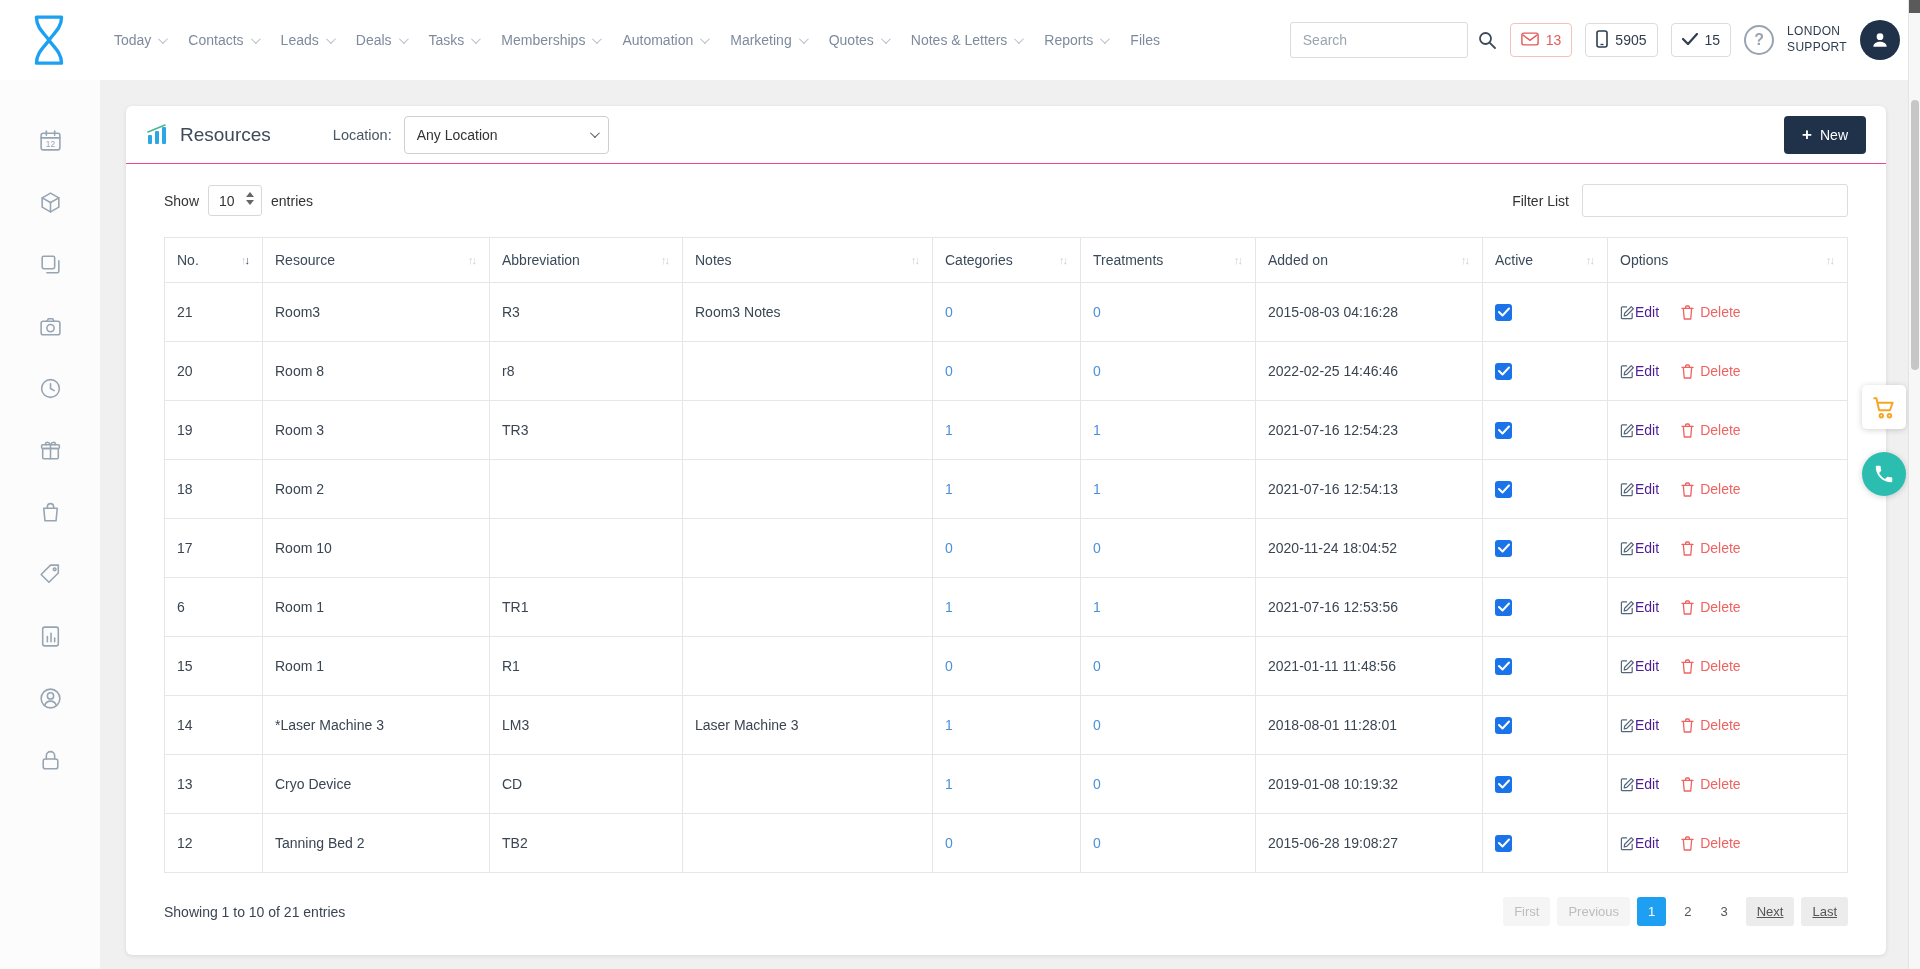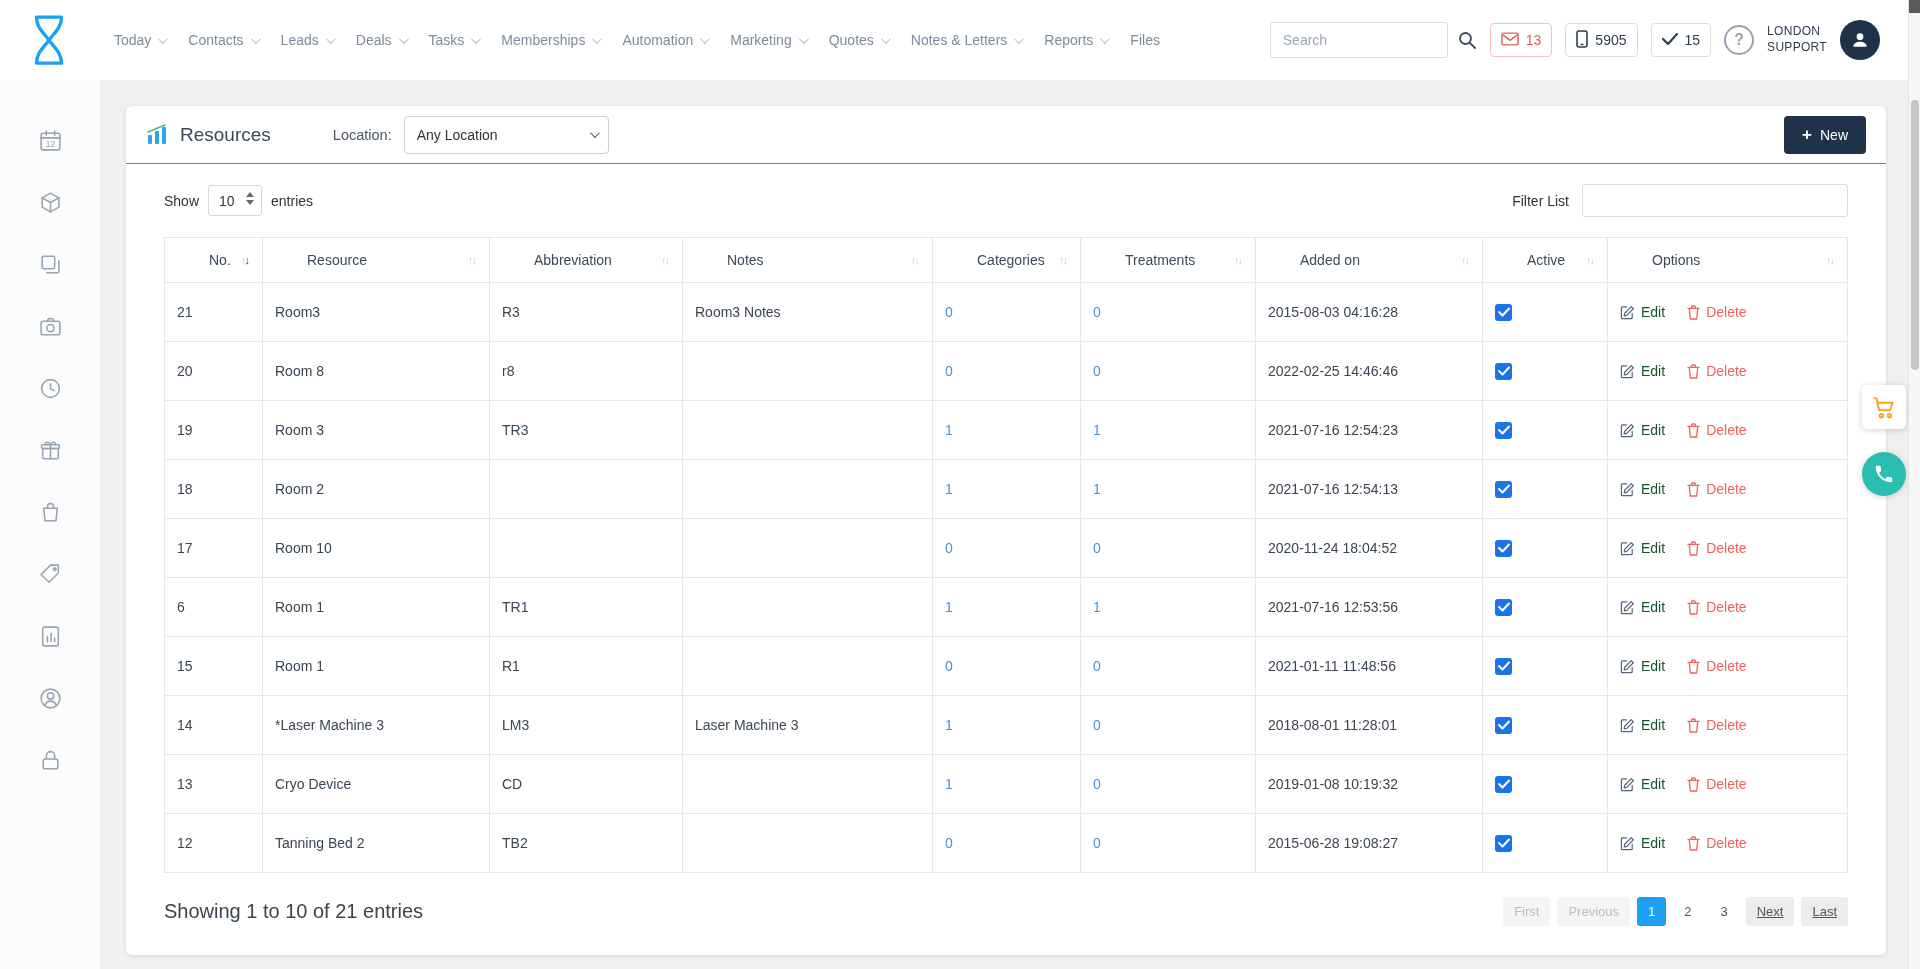--- a/index.html
+++ b/index.html
@@ -1,20 +1,20 @@
 <!DOCTYPE html>
 <html><head>
 <meta charset="utf-8">
 <style>
   * { box-sizing: border-box; margin: 0; padding: 0; }
   html, body { width: 1920px; height: 969px; overflow: hidden; }
   body { font-family: "Liberation Sans", sans-serif; background: #fff; color: #3a4552; }
 
   
-  .topnav { height: 80px; background: #fff; display: flex; align-items: center; padding: 0 40px 0 26px; position: relative; z-index: 5; }
+  .topnav { height: 80px; background: #fff; display: flex; align-items: center; padding: 0 20px 0 26px; position: relative; z-index: 5; }
   .logo { width: 46px; height: 54px; margin-right: 42px; flex: 0 0 auto; cursor: pointer; }
   .menu { display: flex; align-items: center; gap: 23px; white-space: nowrap; }
   .menu-item { display: flex; align-items: center; gap: 7px; color: #7d8b9d; font-size: 14px; cursor: pointer; }
   .chevron { width: 7px; height: 7px; border-right: 1.6px solid #b4bdc9; border-bottom: 1.6px solid #b4bdc9; transform: rotate(45deg) translateY(-2px); display: inline-block; }
   .nav-right { margin-left: auto; display: flex; align-items: center; gap: 13px; }
   .search-wrap { display: flex; align-items: center; gap: 9px; }
   .search-input { width: 178px; height: 36px; border: 1px solid #dcdcdc; border-radius: 3px; padding: 0 12px; font-size: 14px; color: #444; outline: none; font-family: "Liberation Sans", sans-serif; }
   .search-input::placeholder { color: #9aa6b2; }
   .search-btn { background: none; border: none; cursor: pointer; display: flex; align-items: center; }
   .nav-badge { display: flex; align-items: center; gap: 7px; height: 34px; padding: 0 10px; border-radius: 4px; font-size: 14px; cursor: pointer; background: #fff; }
@@ -53,33 +53,33 @@
   .filter-input { width: 266px; height: 33px; border: 1px solid #dcdcdc; border-radius: 3px; outline: none; padding: 0 10px; font-size: 14px; font-family: "Liberation Sans", sans-serif; }
 
   
   .table-wrap { padding: 0 38px; flex: 0 0 auto; }
   table { width: 100%; border-collapse: collapse; font-size: 14px; color: #3a4552; table-layout: fixed; }
   th, td { border: 1px solid #e6e6e6; text-align: left; }
   th { padding: 14px 12px; font-weight: normal; color: #3b4a5a; cursor: pointer; }
   th:nth-child(1){width:98px} th:nth-child(2){width:227px} th:nth-child(3){width:193px}
   th:nth-child(4){width:250px} th:nth-child(5){width:148px} th:nth-child(6){width:175px}
   th:nth-child(7){width:227px} th:nth-child(8){width:125px}
-  .th-inner { display: flex; align-items: center; justify-content: space-between; margin-left: 32px; }
+  .th-inner { display: flex; align-items: center; justify-content: space-between; }
   .sort-icons { font-size: 11px; color: #c9d0d8; letter-spacing: -2px; padding-right: 2px; }
   .sort-icons .active { color: #3f4c5c; }
   td { padding: 0 12px; height: 59px; }
   .cell-link { color: #4a90d9; cursor: pointer; text-decoration: none; }
   .checkbox { width: 17px; height: 17px; border-radius: 3px; background: #1a73e8; display: inline-flex; align-items: center; justify-content: center; cursor: pointer; }
   .c-options-inner { display: flex; align-items: center; gap: 22px; }
-  .edit-link { display: inline-flex; align-items: center; gap: 6px; color: #14532d; cursor: pointer; }
+  .edit-link { display: inline-flex; align-items: center; color: #4c1d95; cursor: pointer; }
   .delete-link { display: inline-flex; align-items: center; gap: 6px; color: #ee6360; cursor: pointer; }
 
   
   .table-footer { display: flex; align-items: center; padding: 24px 38px; flex: 0 0 auto; }
-  .summary { font-size: 20px; color: #3a4552; }
+  .summary { font-size: 14px; color: #3a4552; }
   .pagination { margin-left: auto; display: flex; align-items: center; gap: 7px; font-size: 13px; }
   .pg { padding: 7px 11px; border-radius: 3px; color: #555; cursor: pointer; user-select: none; }
   .pg.muted { background: #f5f5f5; color: #bdbdbd; }
   .pg.navbtn { background: #ececec; color: #555; text-decoration: underline; }
   .pg.page.active { background: #1e9ff2; color: #fff; }
   .pages { display: flex; align-items: center; gap: 7px; }
 
   
   .float-cart { position: fixed; right: 14px; top: 385px; width: 44px; height: 44px; background: #fff; border-radius: 5px; box-shadow: 0 1px 6px rgba(0,0,0,.18); display: flex; align-items: center; justify-content: center; cursor: pointer; z-index: 9; }
   .float-phone { position: fixed; right: 14px; top: 452px; width: 44px; height: 44px; background: #2bbdb0; border-radius: 50%; box-shadow: 0 1px 6px rgba(0,0,0,.18); display: flex; align-items: center; justify-content: center; cursor: pointer; z-index: 9; }

